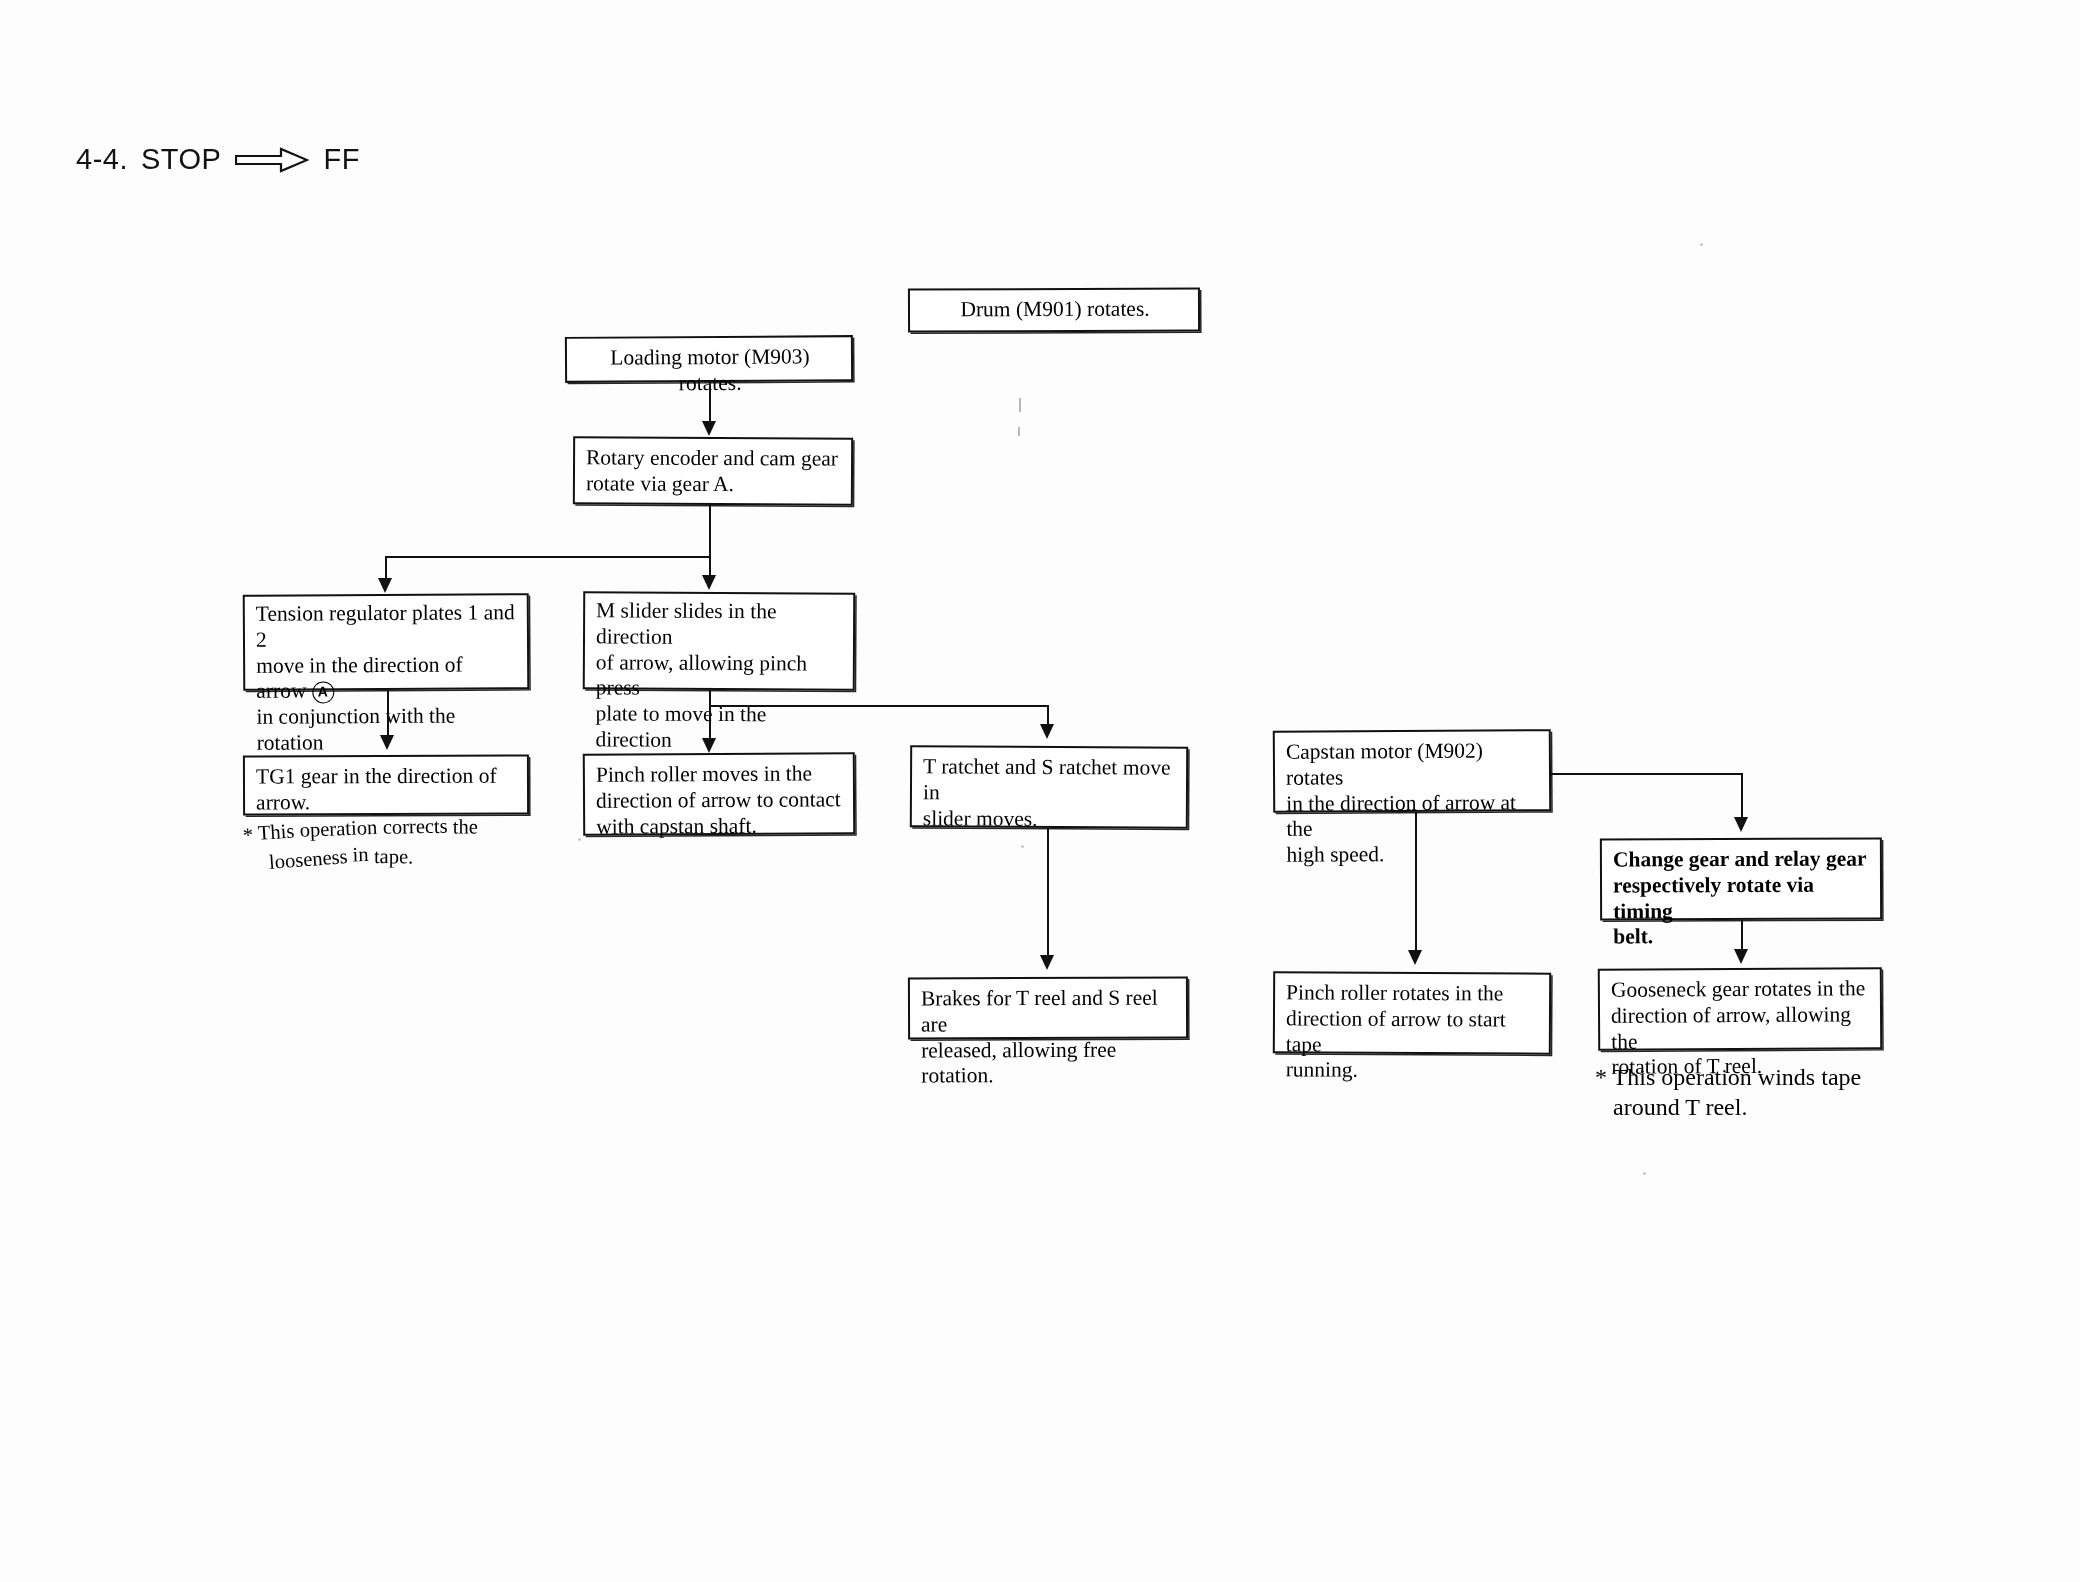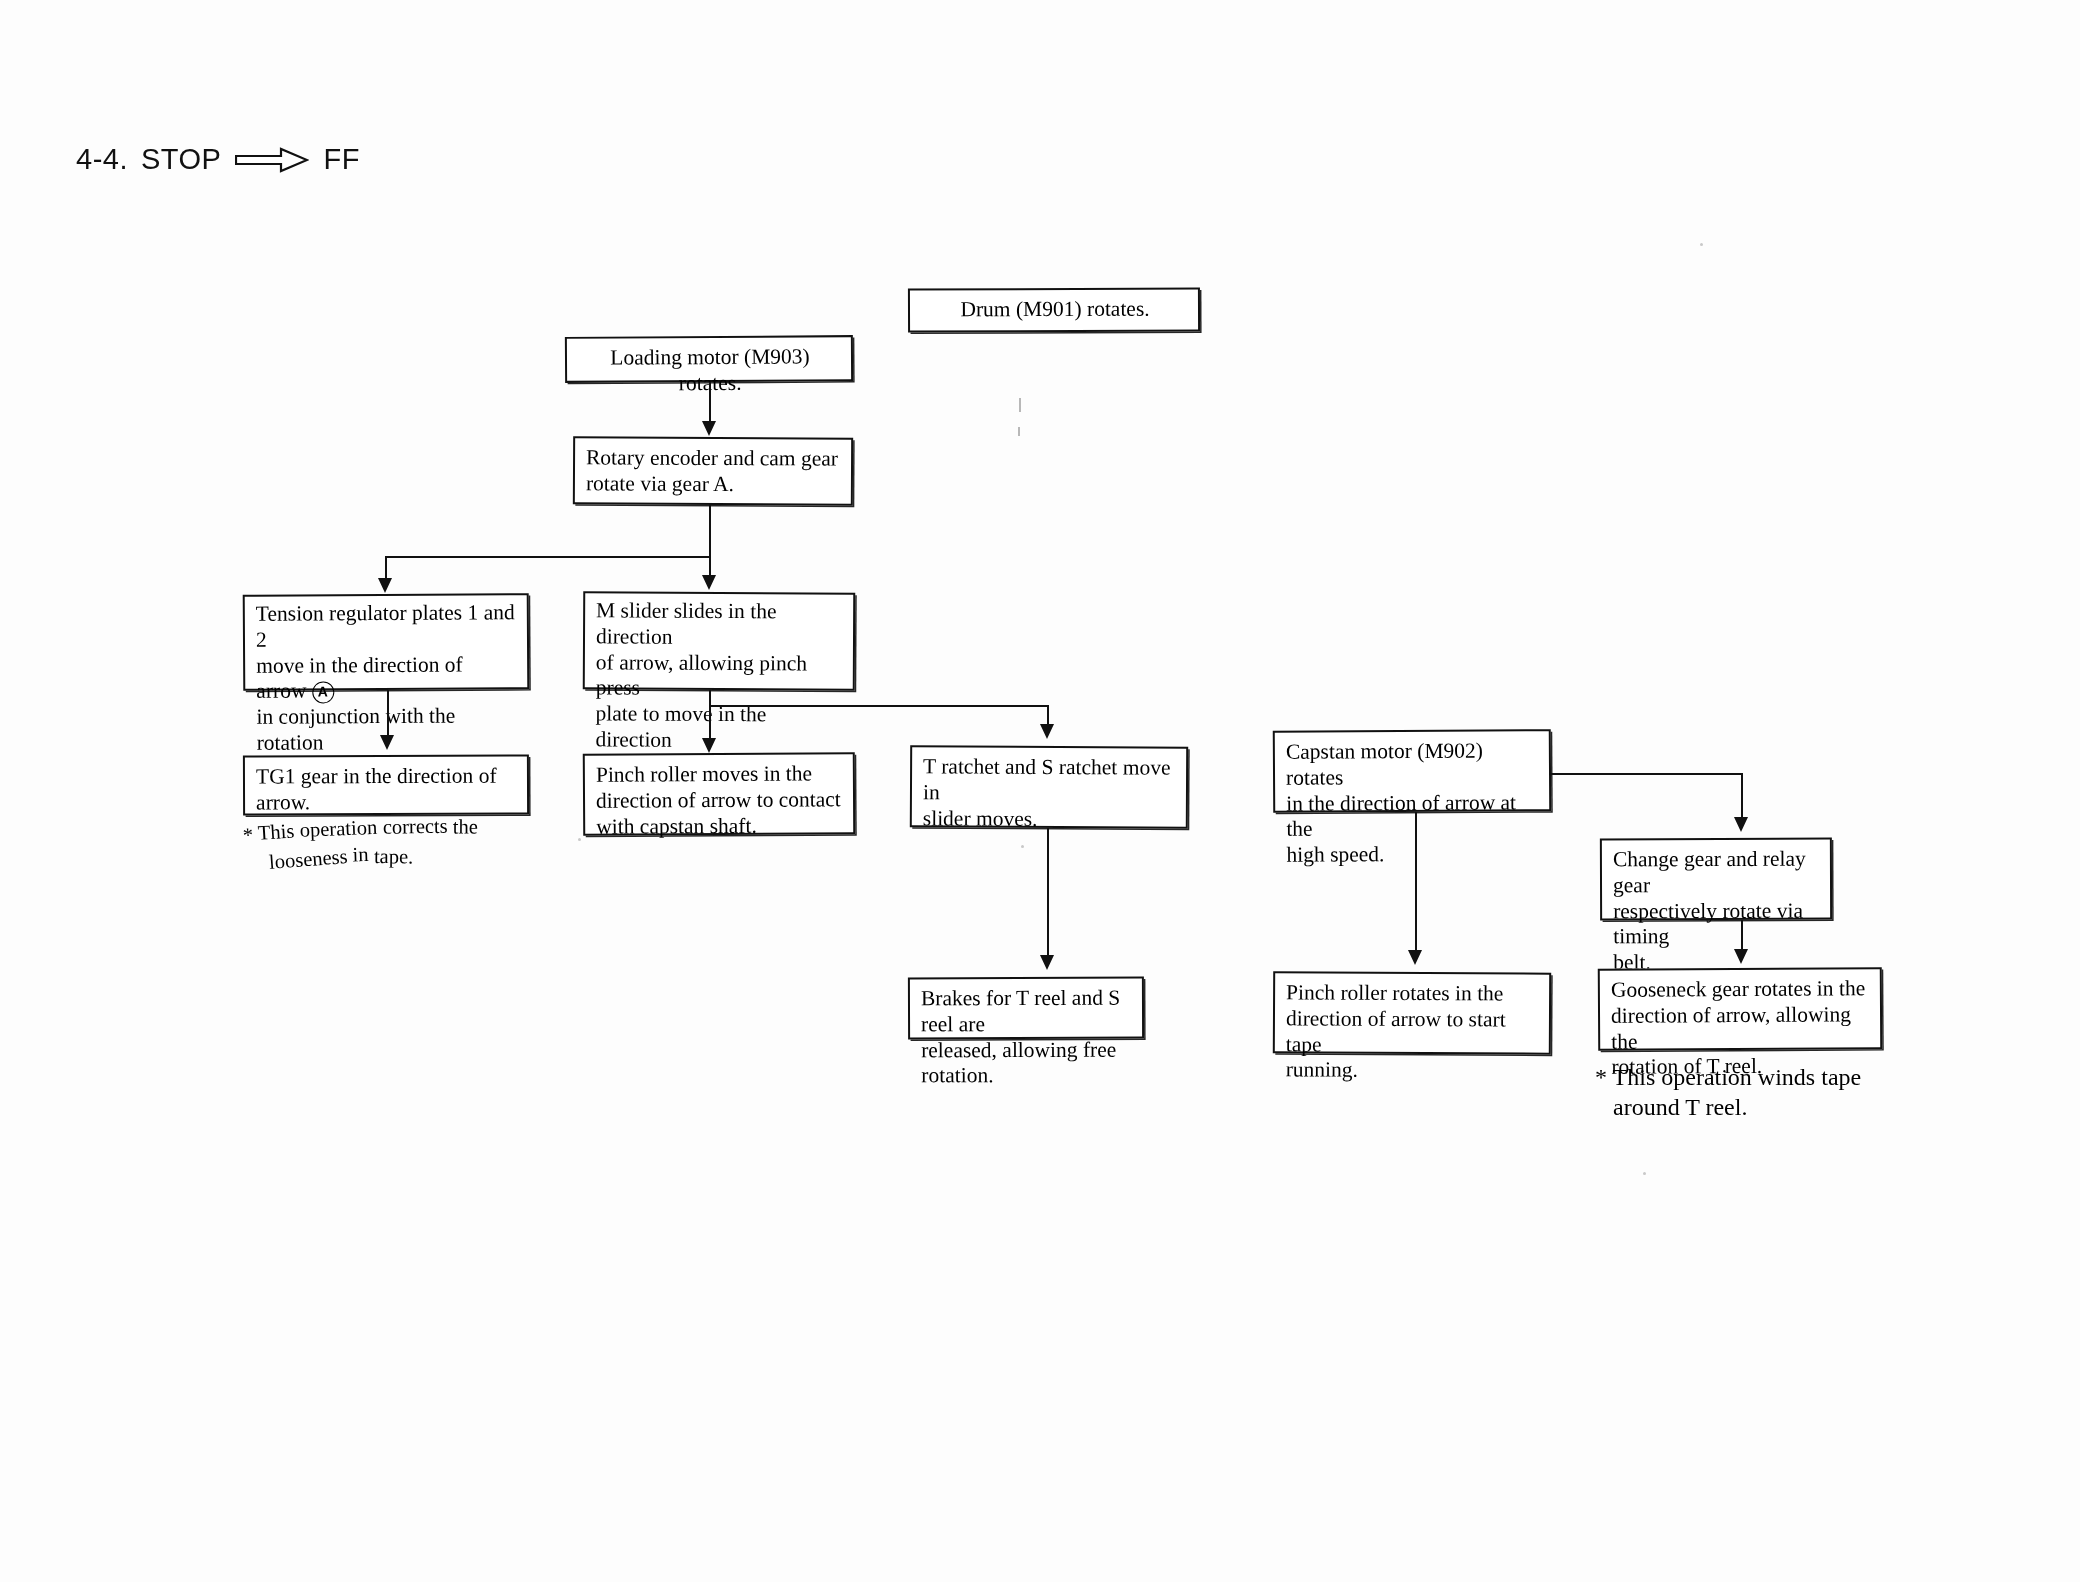--- a/index.html
+++ b/index.html
@@ -189,38 +189,38 @@
     <p>Pinch roller moves in the</p>
     <p>direction of arrow to contact</p>
     <p>with capstan shaft.</p>
   </div>
 
   <div class="box skew-b" style="left:910px; top:746px; width:278px; height:82px;">
     <p>T ratchet and S ratchet move in</p>
     <p>slider moves.</p>
   </div>
 
-  <div class="box skew-c" style="left:908px; top:977px; width:236px; height:62px;">
+  <div class="box skew-c" style="left:908px; top:977px; width:280px; height:62px;">
     <p>Brakes for T reel and S reel are</p>
     <p>released, allowing free rotation.</p>
   </div>
 
   <div class="box skew-a" style="left:1273px; top:730px; width:278px; height:82px;">
     <p>Capstan motor (M902) rotates</p>
     <p>in the direction of arrow at the</p>
     <p>high speed.</p>
   </div>
 
   <div class="box skew-b" style="left:1273px; top:972px; width:278px; height:82px;">
     <p>Pinch roller rotates in the</p>
     <p>direction of arrow to start tape</p>
     <p>running.</p>
   </div>
 
-  <div class="box skew-c" style="left:1600px; top:838px; width:232px; height:82px;">
+  <div class="box skew-c" style="left:1600px; top:838px; width:282px; height:82px;font-weight:bold;">
     <p>Change gear and relay gear</p>
     <p>respectively rotate via timing</p>
     <p>belt.</p>
   </div>
 
   <div class="box skew-a" style="left:1598px; top:968px; width:284px; height:82px;">
     <p>Gooseneck gear rotates in the</p>
     <p>direction of arrow, allowing the</p>
     <p>rotation of T reel.</p>
   </div>

